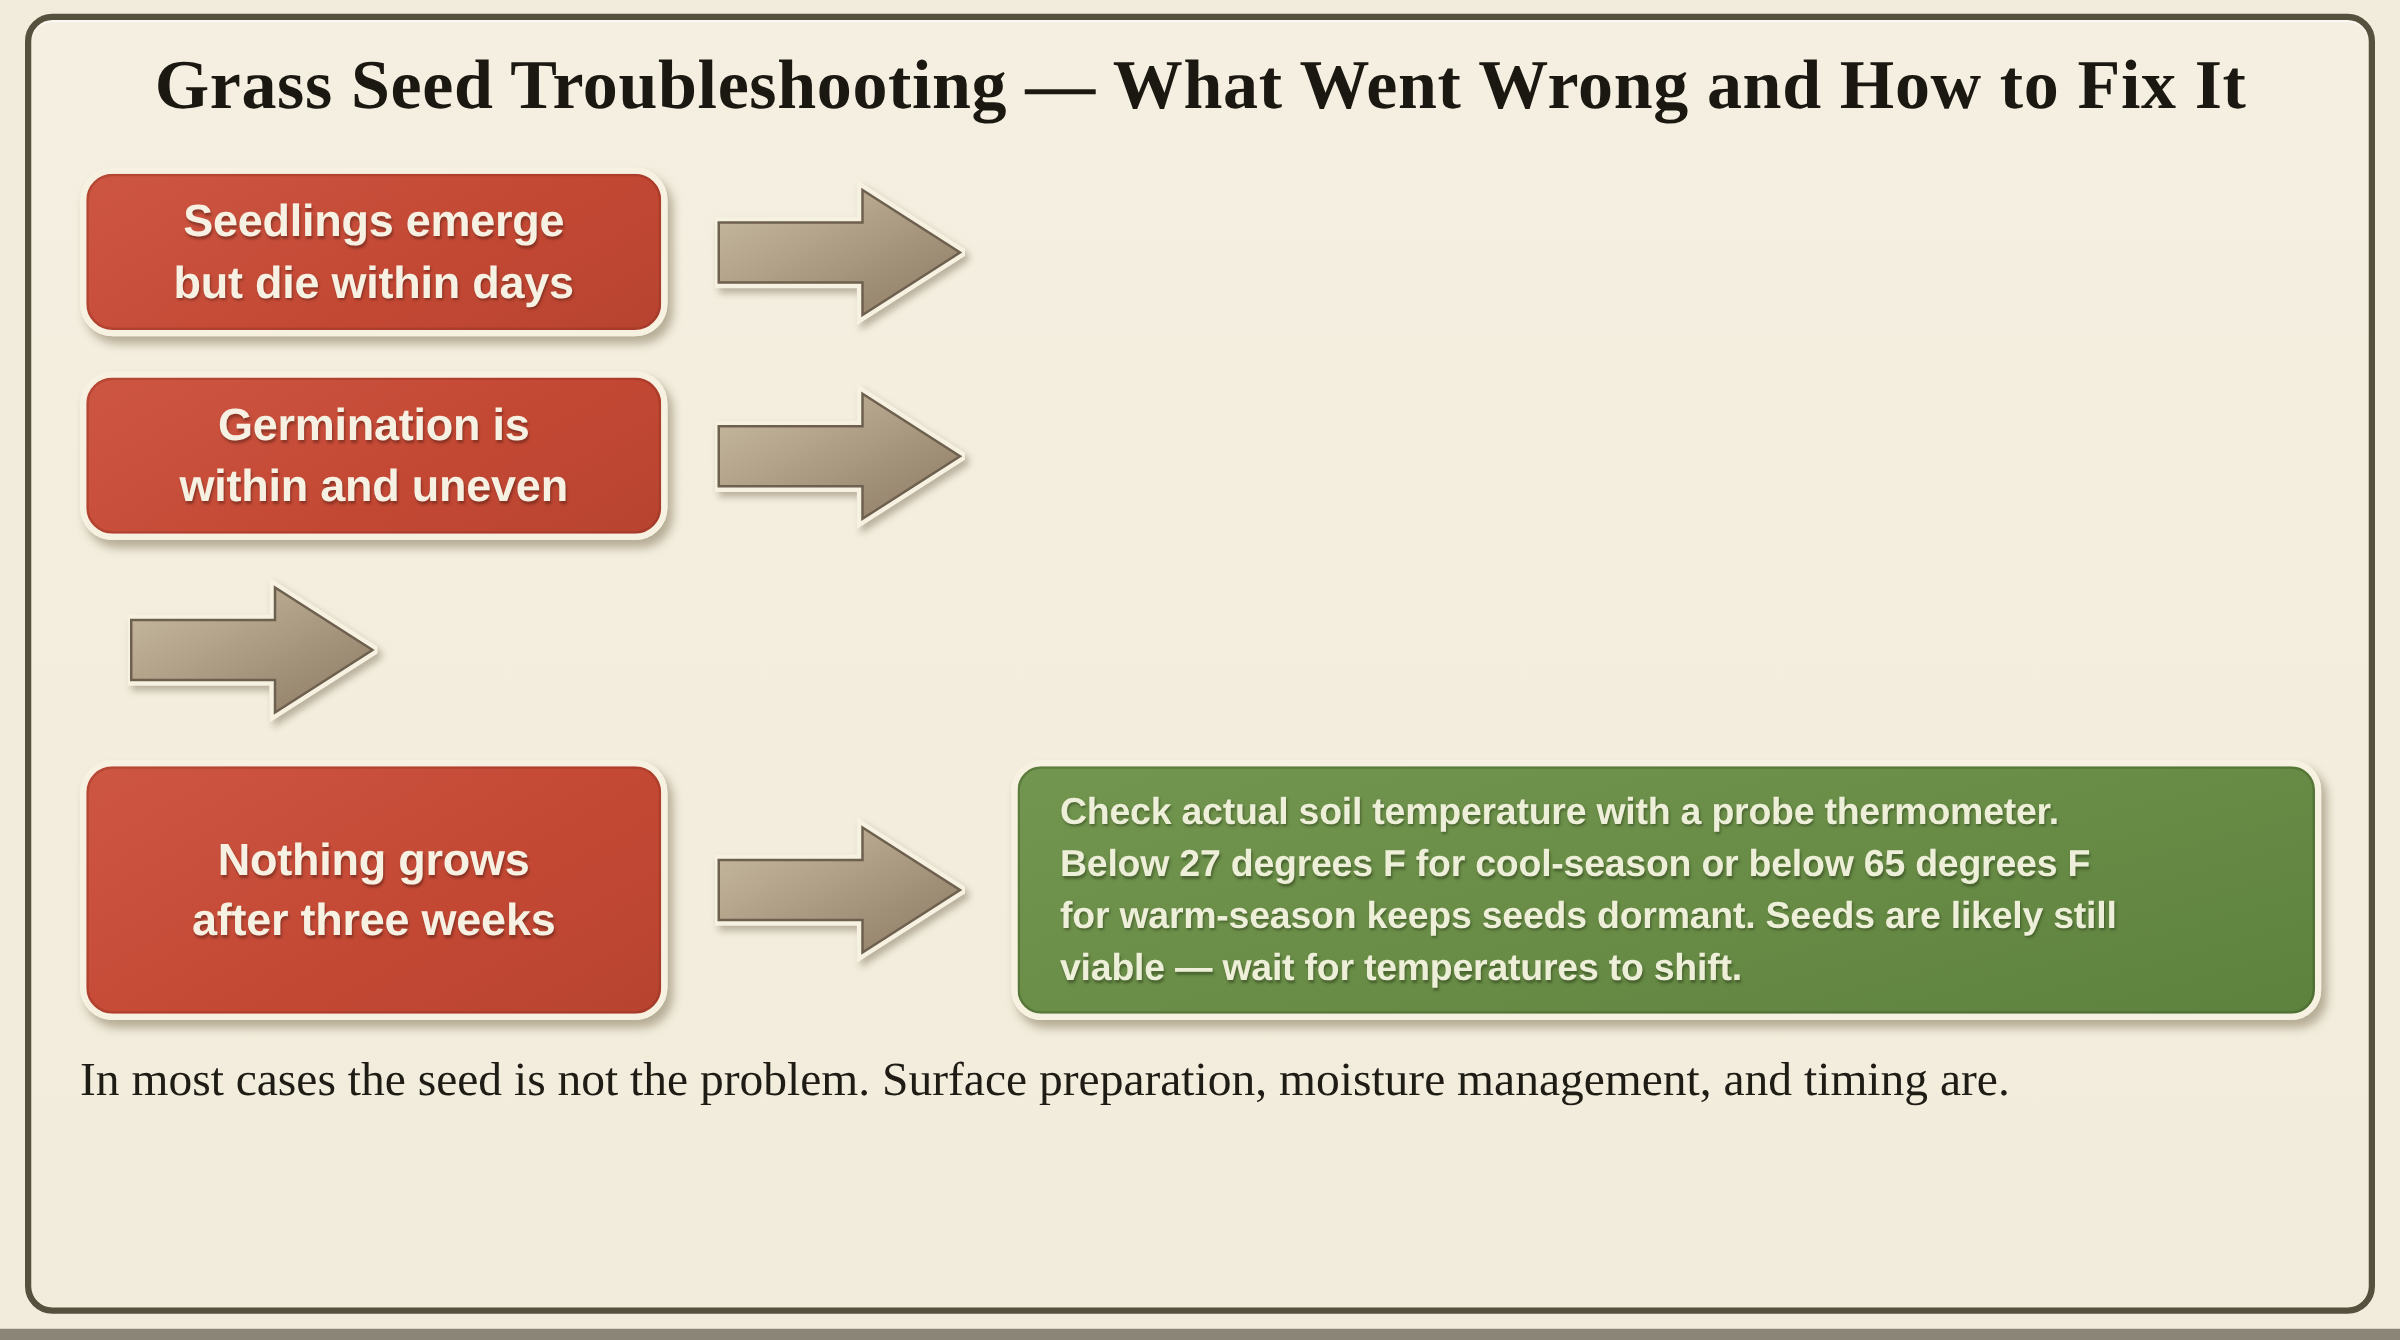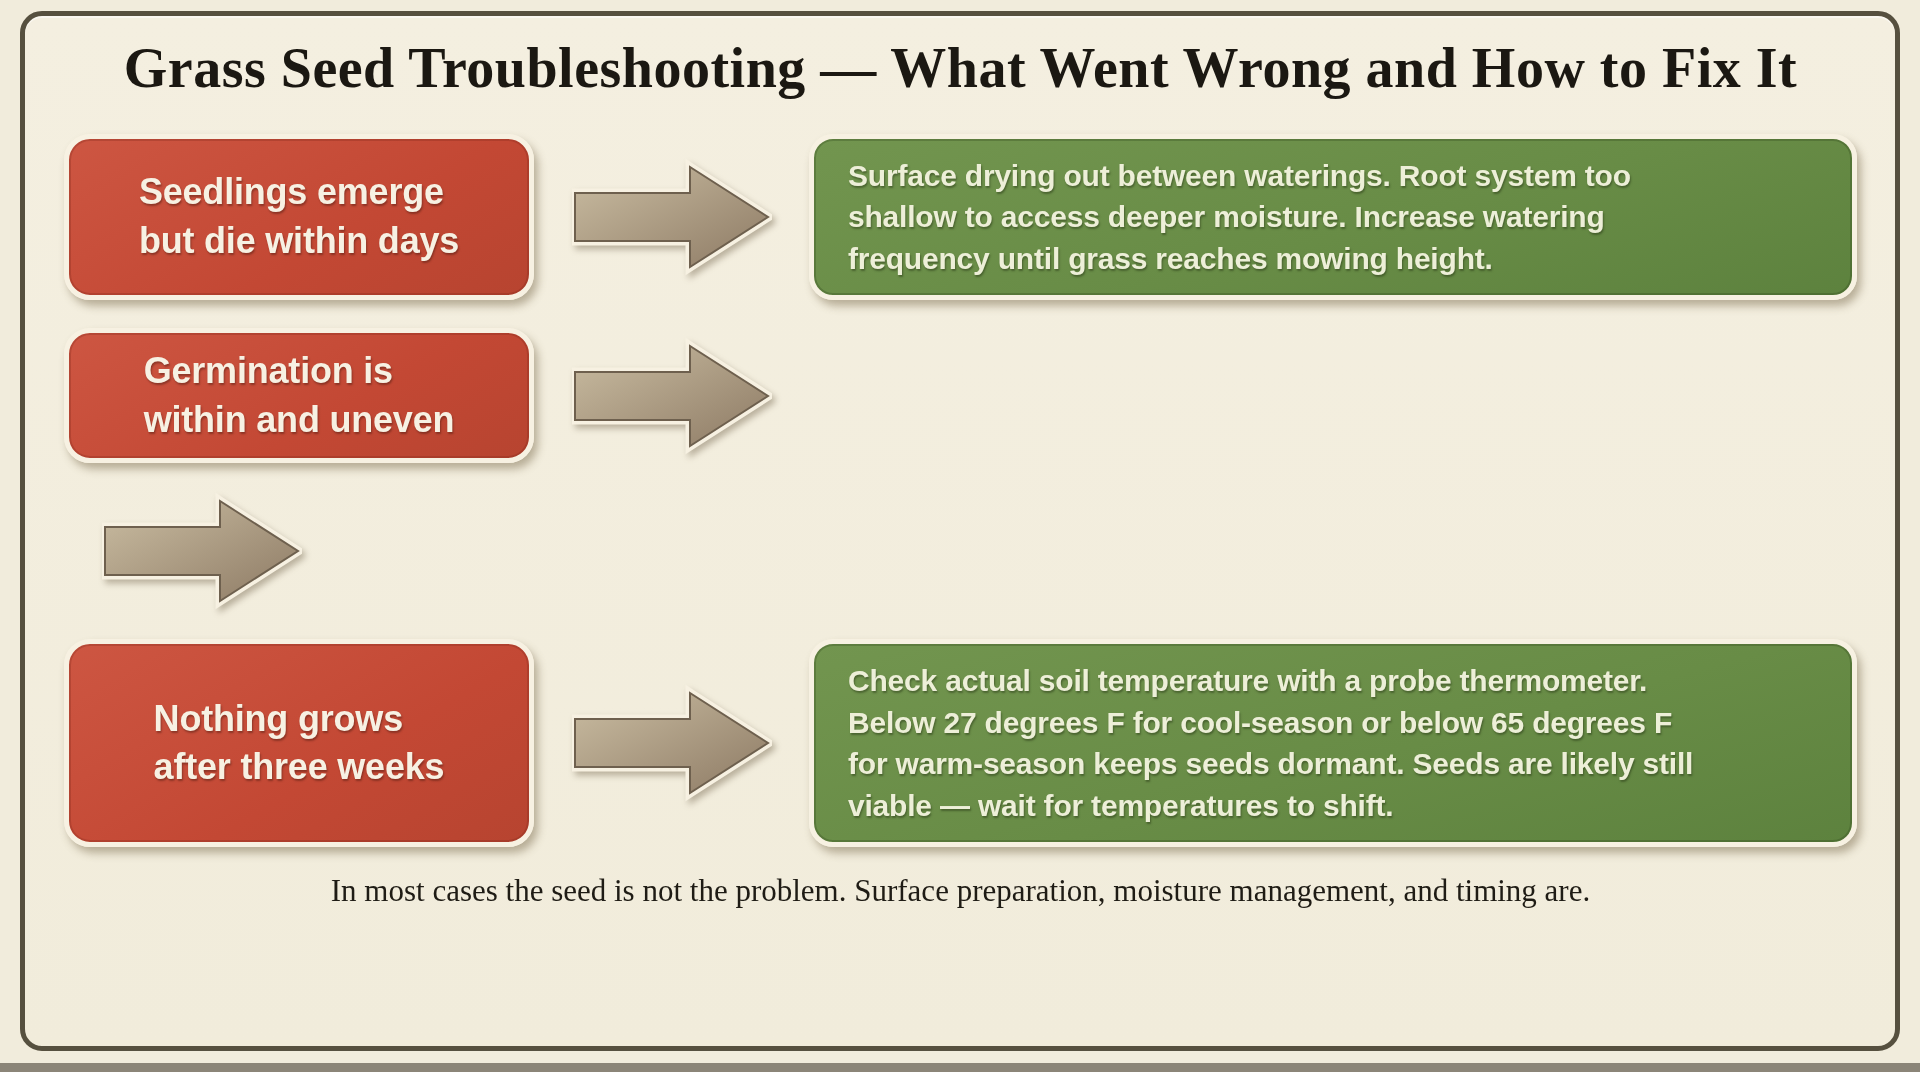--- a/index.html
+++ b/index.html
@@ -48,21 +48,21 @@
     align-items: center;
     justify-content: center;
     background: linear-gradient(150deg, #cd5642 0%, #c34834 60%, #b74430 100%);
     border: 5px solid #f7f1e2;
     border-radius: 26px;
     box-shadow: 4px 6px 8px rgba(110, 95, 65, 0.45), inset 0 0 0 2px rgba(130, 40, 28, 0.30);
     padding: 14px 20px;
   }
   .problem-text {
     white-space: pre-line;
-    text-align: left;
+    text-align: center;
     color: #f7f1e3;
     font-weight: 700;
     font-size: 36px;
     line-height: 1.35;
     letter-spacing: -0.2px;
     text-shadow: 1px 2px 2px rgba(70, 25, 15, 0.45);
   }
   .arrow-zone {
     flex: 0 0 275px;
     display: flex;
@@ -86,23 +86,23 @@
   .solution-text {
     white-space: pre-line;
     color: #edefd8;
     font-weight: 700;
     font-size: 30px;
     line-height: 1.38;
     letter-spacing: -0.2px;
     text-shadow: 1px 2px 2px rgba(40, 55, 22, 0.5);
   }
   .footer {
-    text-align: center;
+    text-align: left;
     font-family: "Liberation Serif", "DejaVu Serif", serif;
-    font-size: 31px;
+    font-size: 38px;
     color: #1f1c15;
     margin-top: 26px;
   }
 </style>
 </head>
 <body>
 
 <div class="canvas">
   <div class="frame"></div>
   <div class="content">
@@ -120,25 +120,20 @@
           <svg width="200" height="120" viewBox="0 0 200 120">
             <defs>
               <linearGradient id="arrowGrad1" x1="0" y1="0" x2="1" y2="1">
                 <stop offset="0" stop-color="#cabda2"></stop>
                   <stop offset="1" stop-color="#8d7a64"></stop>
               </linearGradient>
             </defs>
             <polygon points="3,36 118,36 118,10 196,60 118,110 118,84 3,84" fill="none" stroke="#f7f1e2" stroke-width="9" stroke-linejoin="miter"></polygon>
             <polygon points="3,36 118,36 118,10 196,60 118,110 118,84 3,84" fill="url(#arrowGrad1)" stroke="#6e604e" stroke-width="2" stroke-linejoin="miter"></polygon>
           </svg>
-        </div>
-        <div class="solution-box">
-          <div class="solution-text">Surface drying out between waterings. Root system too
-shallow to access deeper moisture. Increase watering
-frequency until grass reaches mowing height.</div>
         </div>
       </div>
 
       <div class="row">
         <div class="problem-box">
           <div class="problem-text">Germination is
 within and uneven</div>
         </div>
         <div class="arrow-zone">
           <svg width="200" height="120" viewBox="0 0 200 120">

